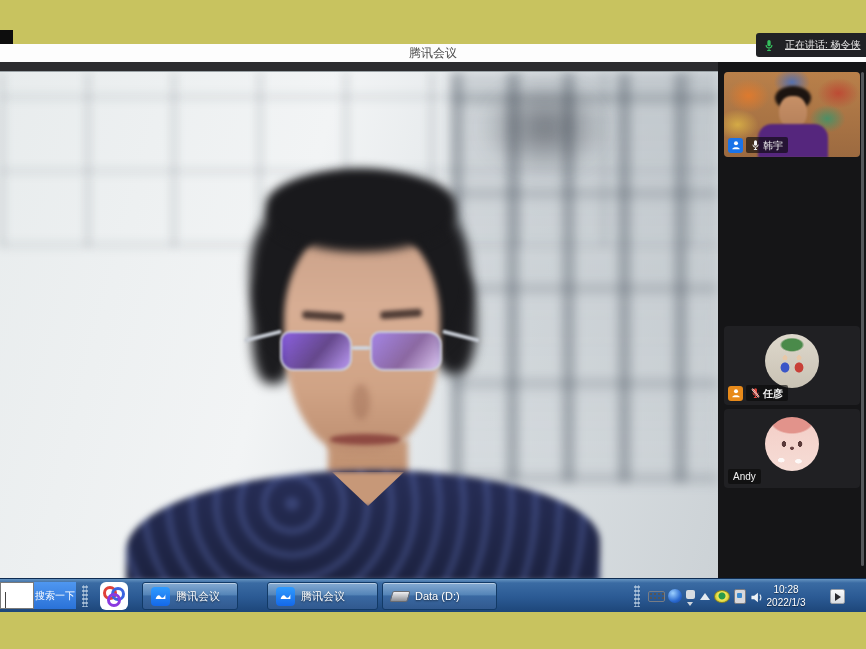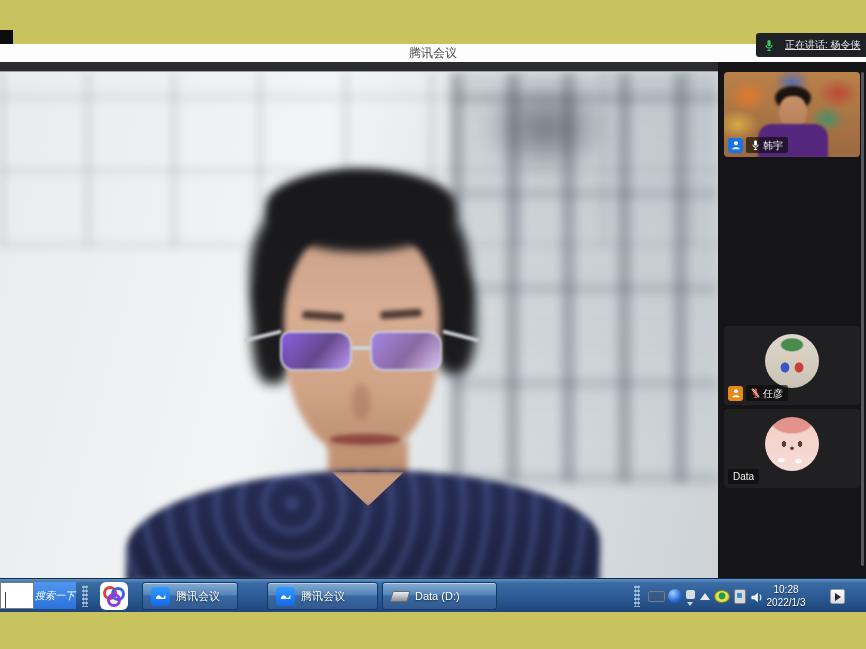--- a/index.html
+++ b/index.html
@@ -70,21 +70,21 @@
   .w-collar{left:332px;top:400px;width:72px;height:34px;filter:blur(2px);
      clip-path:polygon(0 0,100% 0,50% 100%);background:#c79878;}
 
   
   #sidebar{left:718px;top:0;width:148px;height:516px;background:#151517;}
   .tile{position:absolute;left:6px;width:136px;border-radius:4px;overflow:hidden;
         background:#202023;box-sizing:border-box;}
   #tile-1{top:10px;height:85px;padding-left:44px;}
   #tile-2{top:98px;height:82px;border:2px solid #259b56;}
   #tile-3{top:184px;height:76px;}
-  #tile-4{top:264px;height:79px;}
+  #tile-4{top:264px;height:79px;font-weight:bold;}
   #tile-5{top:347px;height:79px;}
   #tile-6{top:430px;height:80px;}
   #sidebar-scrollbar{left:861px;top:72px;width:3px;height:494px;background:#55575a;border-radius:2px;z-index:6;}
 
   .nameplate-row{position:absolute;left:4px;bottom:4px;display:flex;align-items:center;gap:3px;z-index:4;}
   .nameplate{display:flex;align-items:center;gap:3px;background:rgba(8,8,8,.62);
              border-radius:2px;padding:2px 5px;color:#f2f2f2;font-size:10px;line-height:1.1;}
   .role-badge{width:15px;height:15px;border-radius:3px;display:flex;align-items:center;justify-content:center;flex:none;}
   .role-host{background:#1a73e8;}
   .role-cohost{background:#e88a1a;}
@@ -148,21 +148,21 @@
      linear-gradient(180deg,#6a3a4a,#3a2030);}
 
   
   #taskbar{left:0;top:578px;width:866px;height:34px;box-sizing:border-box;
      background:linear-gradient(180deg,#6593c0 0%,#3a6ba3 12%,#2b5a94 55%,#1d4679 100%);
      border-top:1px solid #0e2c52;}
   #search-input{left:0;top:3px;width:34px;height:27px;background:#fff;border:1px solid #7a7a7a;box-sizing:border-box;}
   #search-caret{left:4px;top:9px;width:1px;height:16px;background:#444;}
   #search-button{left:34px;top:3px;width:42px;height:27px;border:none;cursor:default;
      background:linear-gradient(180deg,#4f97f0,#2a72d8);color:#fff;font-size:10px;
-     display:flex;align-items:center;justify-content:center;font-family:inherit;font-style:italic;}
+     display:flex;align-items:center;justify-content:center;font-family:inherit;}
   .drag-dots{width:6px;height:22px;top:6px;
      background-image:radial-gradient(rgba(185,205,225,.9) 1px, transparent 1.3px);
      background-size:3px 4px;}
   #quicklaunch-icon{left:100px;top:3px;width:28px;height:28px;background:#fff;border-radius:6px;}
   .ring{position:absolute;width:14px;height:14px;border-radius:50%;border:3.4px solid;box-sizing:border-box;}
   .ring-red{left:3px;top:4px;border-color:#e04038;}
   .ring-blue{left:11px;top:5px;border-color:#3a64e0;}
   .ring-purple{left:7px;top:11px;border-color:#8a3ae0;}
 
   .task-btn{position:absolute;top:3px;height:28px;border-radius:3px;border:1px solid #123a66;
@@ -306,21 +306,21 @@
             </svg>
           <span>任彦</span>
         </span>
       </div>
     </div>
 
     <div class="tile" id="tile-5">
       <div class="avatar av-andy"></div>
       <div class="nameplate-row">
         <span class="nameplate">
-          <span>Data</span>
+          <span>Andy</span>
         </span>
       </div>
     </div>
 
   </div>
 </div>
 
 <div class="abs" id="sidebar-scrollbar"></div>
 
 <div class="abs" id="taskbar">

